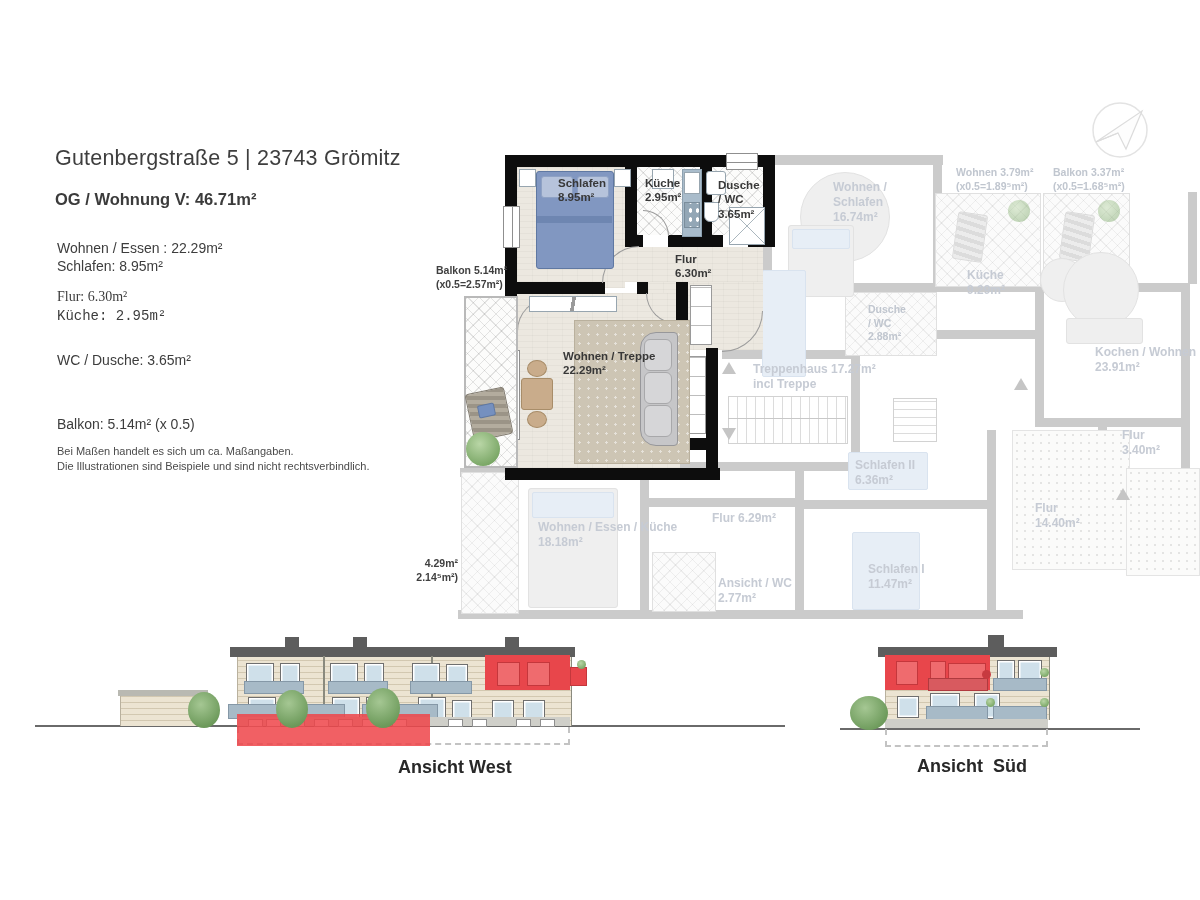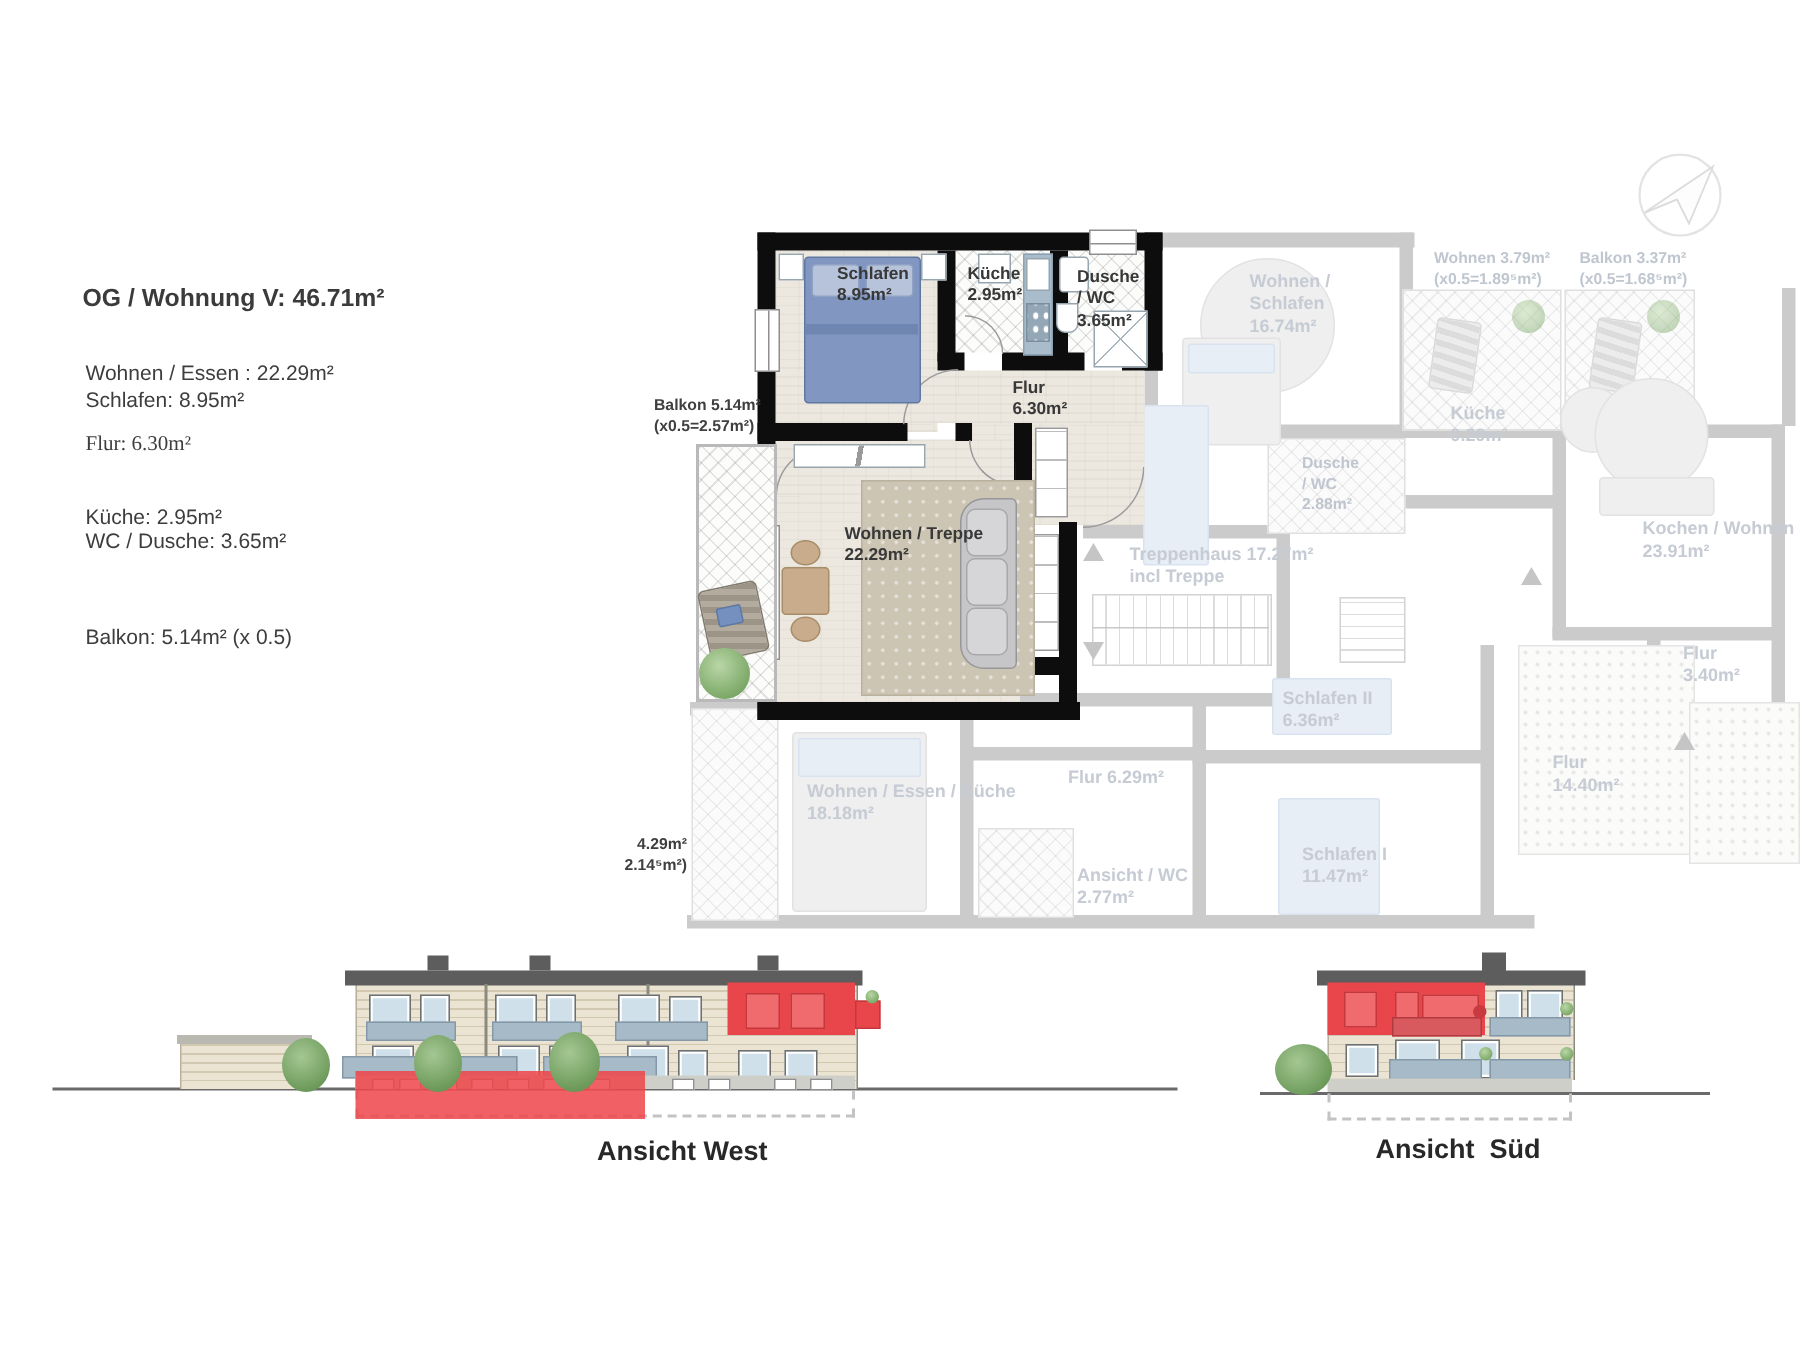--- a/index.html
+++ b/index.html
@@ -63,29 +63,32 @@
   .plantp{border-radius:50%;background:radial-gradient(circle at 40% 35%,#b9d6a6,#79a665 75%,#648f52);}
   .gline{background:#6a6a6a;}
   .dash{border:2px dashed #c3c3c3;border-top:none;}
   .sep{background:#8a8a7e;}
 </style>
 </head>
 <body>
 
 <div id="canvas">
 
+  <div class="abs title" style="left:55px;top:146px;">Gutenbergstraße 5 | 23743 Grömitz</div>
   <div class="abs subtitle" style="left:55px;top:190px;">OG / Wohnung V: 46.71m²</div>
 
   <div class="abs ritem" style="left:57px;top:240px;">Wohnen / Essen : 22.29m²</div>
   <div class="abs ritem" style="left:57px;top:258px;">Schlafen: 8.95m²</div>
   <div class="abs ritem" style="left:57px;top:289px;font-family:Liberation Serif, serif;">Flur: 6.30m²</div>
-  <div class="abs ritem" style="left:57px;top:336px;">Küche: 2.95m²</div>
+  <div class="abs ritem" style="left:57px;top:308px;font-family:Liberation Mono, monospace;">Küche: 2.95m²</div>
   <div class="abs ritem" style="left:57px;top:352px;">WC / Dusche: 3.65m²</div>
   <div class="abs ritem" style="left:57px;top:384px;margin-top:32px;">Balkon: 5.14m² (x 0.5)</div>
 
+  <div class="abs disc" style="left:57px;top:444px;width:360px;">Bei Maßen handelt es sich um ca. Maßangaben.
+Die Illustrationen sind Beispiele und sind nicht rechtsverbindlich.</div>
 
   <div class="abs" style="left:1086px;top:96px;width:68px;height:68px;">
     <svg width="68" height="68" viewBox="0 0 68 68">
       <circle cx="34" cy="34" r="27" fill="none" stroke="#e3e3e3" stroke-width="1.5"></circle>
       <path d="M10 46 L56 15 L40 53 L32 37 Z" fill="#fdfdfd" stroke="#dcdcdc" stroke-width="1.2"></path>
       <path d="M10 46 L32 37" fill="none" stroke="#dcdcdc" stroke-width="1.2"></path>
     </svg>
   </div>
 
   <div class="abs gw" style="left:775px;top:155px;width:168px;height:10px;"></div>

